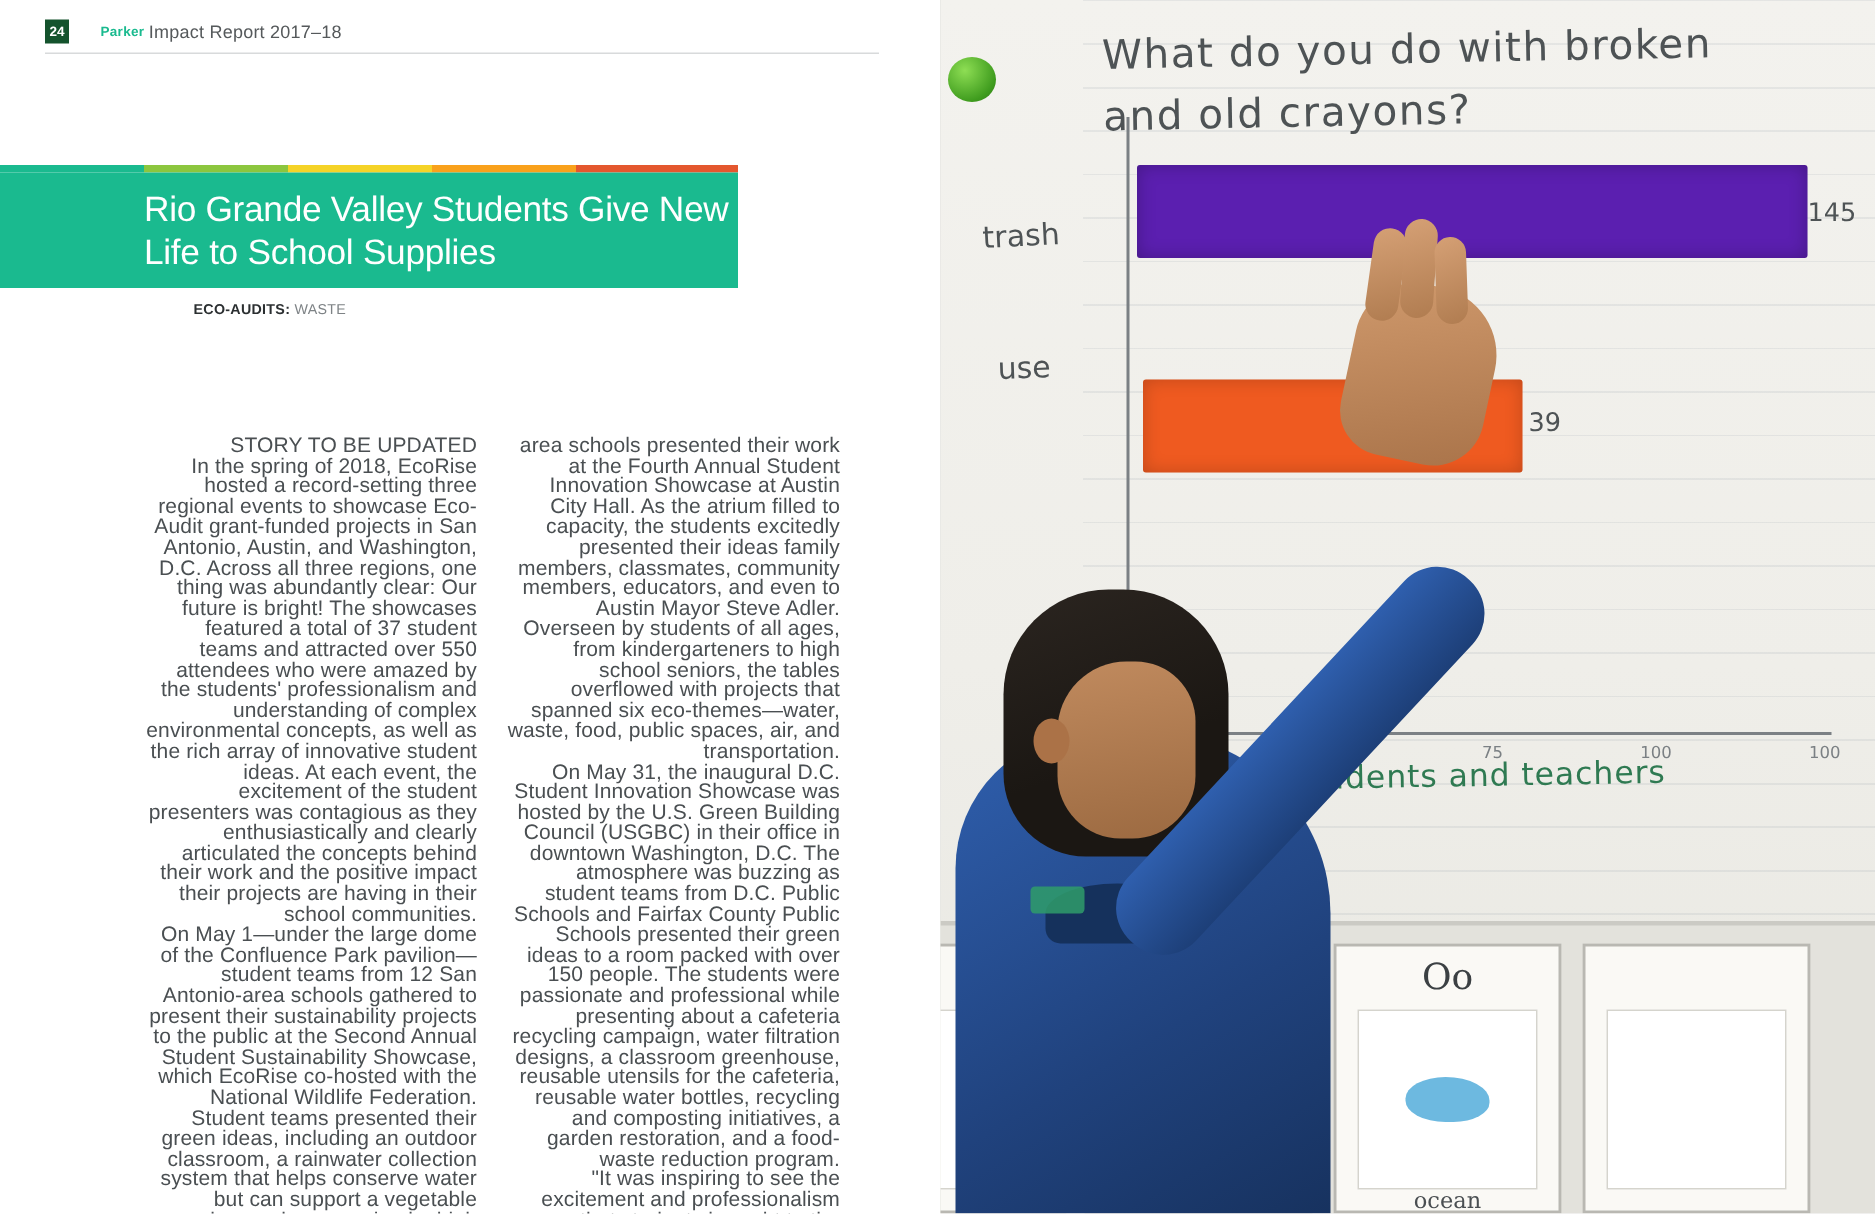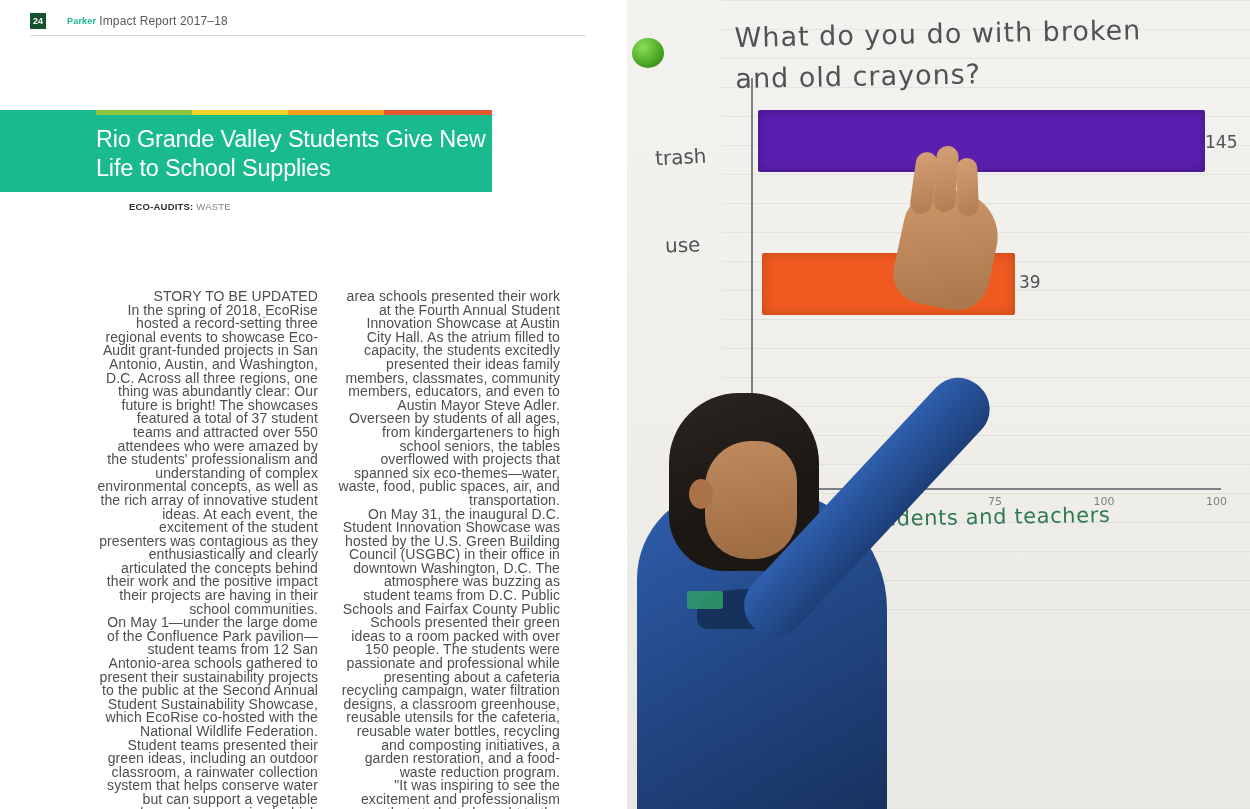--- a/index.html
+++ b/index.html
@@ -424,20 +424,43 @@
     <div class="xticks">
       <span>25</span>
       <span>50</span>
       <span>75</span>
       <span>100</span>
       <span>100</span>
     </div>
 
     <div class="xcaption">Students and teachers</div>
 
+    <div class="cards">
+      <div class="card c-m">
+        <div class="ch">m</div>
+        <div class="art"></div>
+      </div>
+      <div class="card c-n">
+        <div class="ch">Nn</div>
+        <div class="art">
+            <div class="blob-n"></div>
+          </div>
+      </div>
+      <div class="card c-o">
+        <div class="ch">Oo</div>
+        <div class="art">
+            <div class="blob-o"></div>
+          </div>
+        <div class="word">ocean</div>
+      </div>
+      <div class="card c-p">
+        <div class="ch"></div>
+        <div class="art"></div>
+      </div>
+    </div>
 
     <div class="boy-body"></div>
     <div class="boy-head"></div>
     <div class="boy-face"></div>
     <div class="boy-ear"></div>
     <div class="collar"></div>
     <div class="logo-patch"></div>
     <div class="arm"></div>
     <div class="hand"></div>
     <div class="finger f1"></div>

